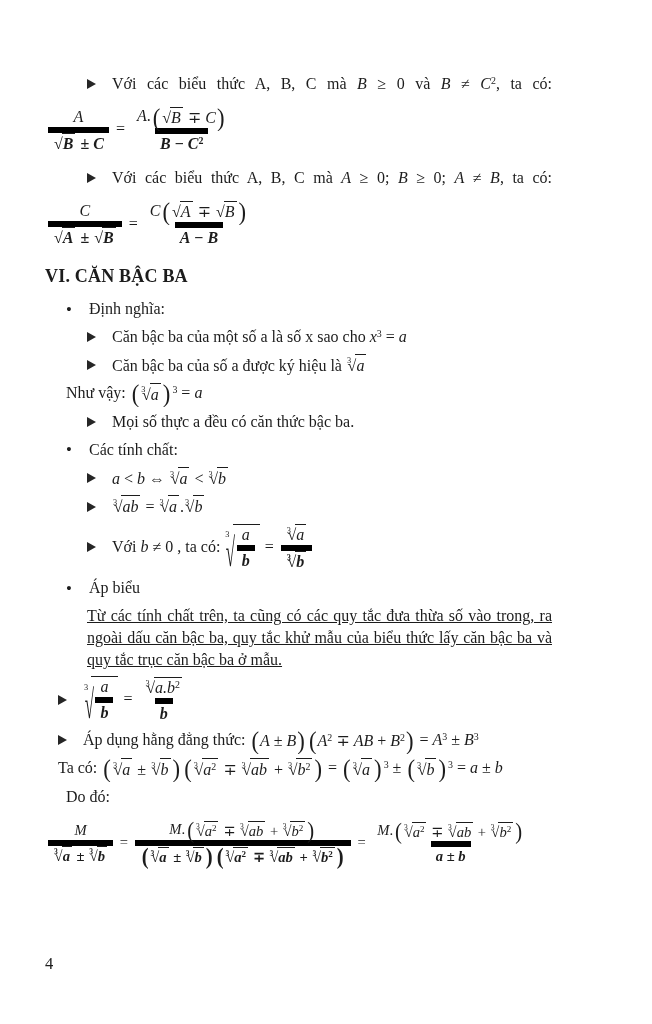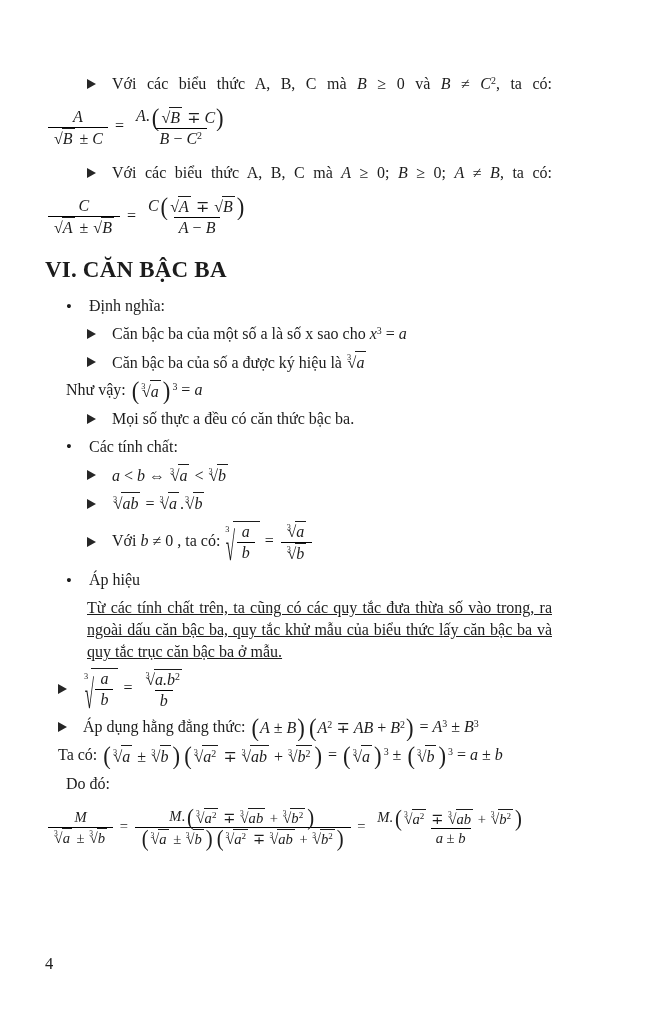--- a/index.html
+++ b/index.html
@@ -12,41 +12,41 @@
         padding:68px 40px 0 45px;background:#ffffff;}
   .blocks{width:100%;}
   .block{margin:5px 0;}
   
   .ind-0{margin-left:0;}
   .ind-1{margin-left:13px;}
   .ind-2{margin-left:21px;}
   .ind-3{margin-left:42px;}
   .ind-4{margin-left:58px;}
   
-  .heading{font-weight:bold;font-size:23px;margin:16px 0 8px;letter-spacing:.2px;}
+  .heading{font-weight:bold;font-size:18px;margin:16px 0 8px;letter-spacing:.2px;}
   .paragraph{line-height:1.38;text-decoration:underline;}
   .paragraph.justify{text-align:justify;}
   .formula{margin:11px 0 13px;}
   .formula.compact{font-size:14.6px;}
   .li{display:flex;align-items:center;}
   .li .content{flex:1 1 auto;}
   .li.justify .content{text-align:justify;text-align-last:justify;}
   .marker{flex:0 0 25px;}
   .marker.dot{flex-basis:23px;font-size:1.05em;}
   .marker.arrow::before{
     content:"";display:inline-block;width:0;height:0;
     border-left:9px solid #262626;
     border-top:5px solid transparent;border-bottom:5px solid transparent;
   }
   
   .mi{font-style:italic;}
   sup.msup{font-size:0.62em;line-height:0;vertical-align:0.55em;font-style:inherit;}
   .frac{display:inline-flex;flex-direction:column;align-items:center;
         vertical-align:middle;text-align:center;margin:0 3px;line-height:1.25;}
-  .frac .den{border-top:1px solid #000000;}
+  .frac .den{border-top:6px solid #000000;font-weight:bold;}
   .frac .num,.frac .den{padding:0 5px;white-space:nowrap;}
   .rad{display:inline-block;white-space:nowrap;margin:0 1px;}
   .rad .idx{font-size:0.52em;font-style:normal;vertical-align:0.85em;
             margin-right:-0.42em;letter-spacing:0;}
   .rad .sign{display:inline-block;}
   .rad .rcd{display:inline-block;border-top:1px solid #1c1c1c;
             padding:0 2px 0 1px;margin-left:-1px;}
   .rad.tall .sign{transform:scaleY(2.5) scaleX(1.05);transform-origin:50% 0;
                   position:relative;top:-0.6em;margin-right:-1px;}
   .rad.tall .idx{vertical-align:1.7em;}
@@ -129,21 +129,21 @@
         <span class="content">Với  <span class="mi">b</span> ≠ 0 , ta có:  <span class="rad tall"><span class="idx">3</span><span class="sign">√</span><span class="rcd"><span class="frac">
                 <span class="num"><span class="mi">a</span></span>
                 <span class="den"><span class="mi">b</span></span>
               </span></span></span> = <span class="frac">
             <span class="num"><span class="rad"><span class="idx">3</span><span class="sign">√</span><span class="rcd"><span class="mi">a</span></span></span></span>
             <span class="den"><span class="rad"><span class="idx">3</span><span class="sign">√</span><span class="rcd"><span class="mi">b</span></span></span></span>
           </span></span>
       </div>
       <div class="block dot-item ind-2 li">
         <span class="marker dot">•</span>
-        <span class="content">Áp hiệu</span>
+        <span class="content">Áp biểu</span>
       </div>
       <div class="block paragraph ind-3 justify">Từ các tính chất trên, ta cũng có các quy tắc đưa thừa số vào trong, ra ngoài dấu căn bậc ba, quy tắc khử mẫu của biểu thức lấy căn bậc ba và quy tắc trục căn bậc ba ở mẫu.</div>
       <div class="block arrow-item ind-1 li">
         <span class="marker arrow"></span>
         <span class="content"><span class="rad tall"><span class="idx">3</span><span class="sign">√</span><span class="rcd"><span class="frac">
                 <span class="num"><span class="mi">a</span></span>
                 <span class="den"><span class="mi">b</span></span>
               </span></span></span> = <span class="frac">
             <span class="num"><span class="rad"><span class="idx">3</span><span class="sign">√</span><span class="rcd"><span class="mi">a.b</span><sup class="msup">2</sup></span></span></span>
             <span class="den"><span class="mi">b</span></span>

